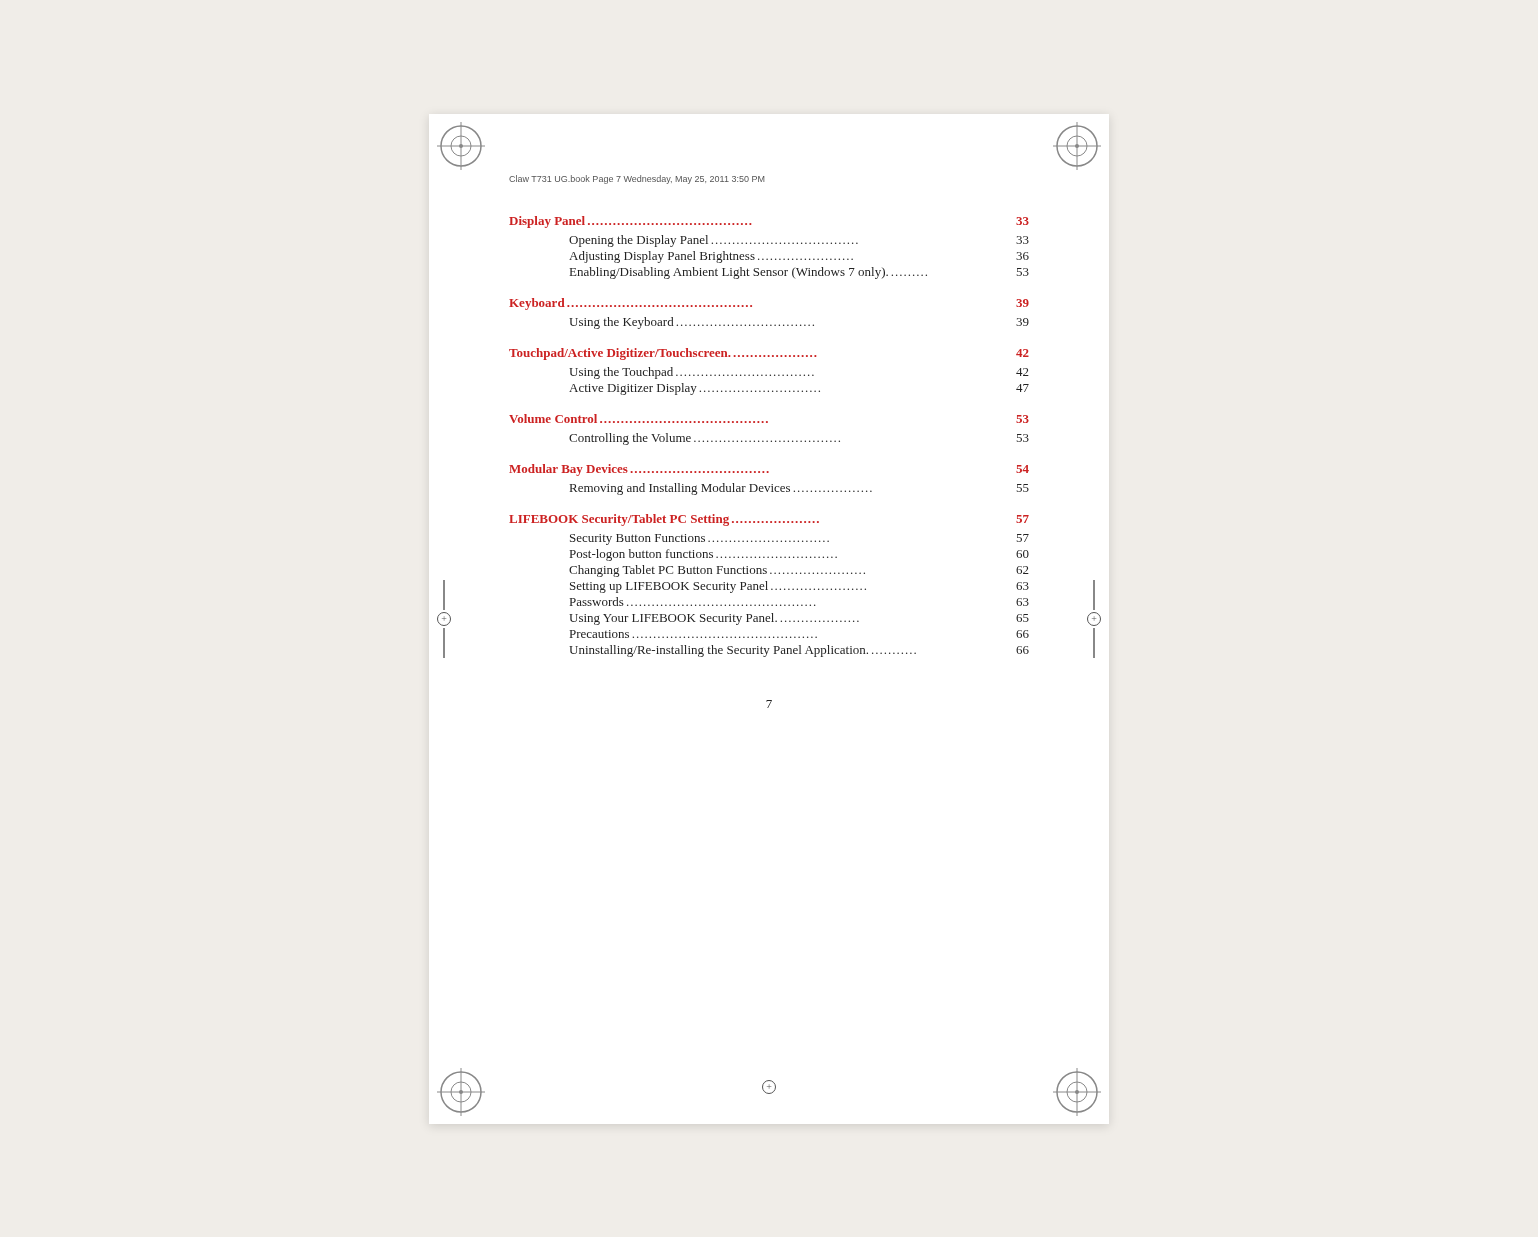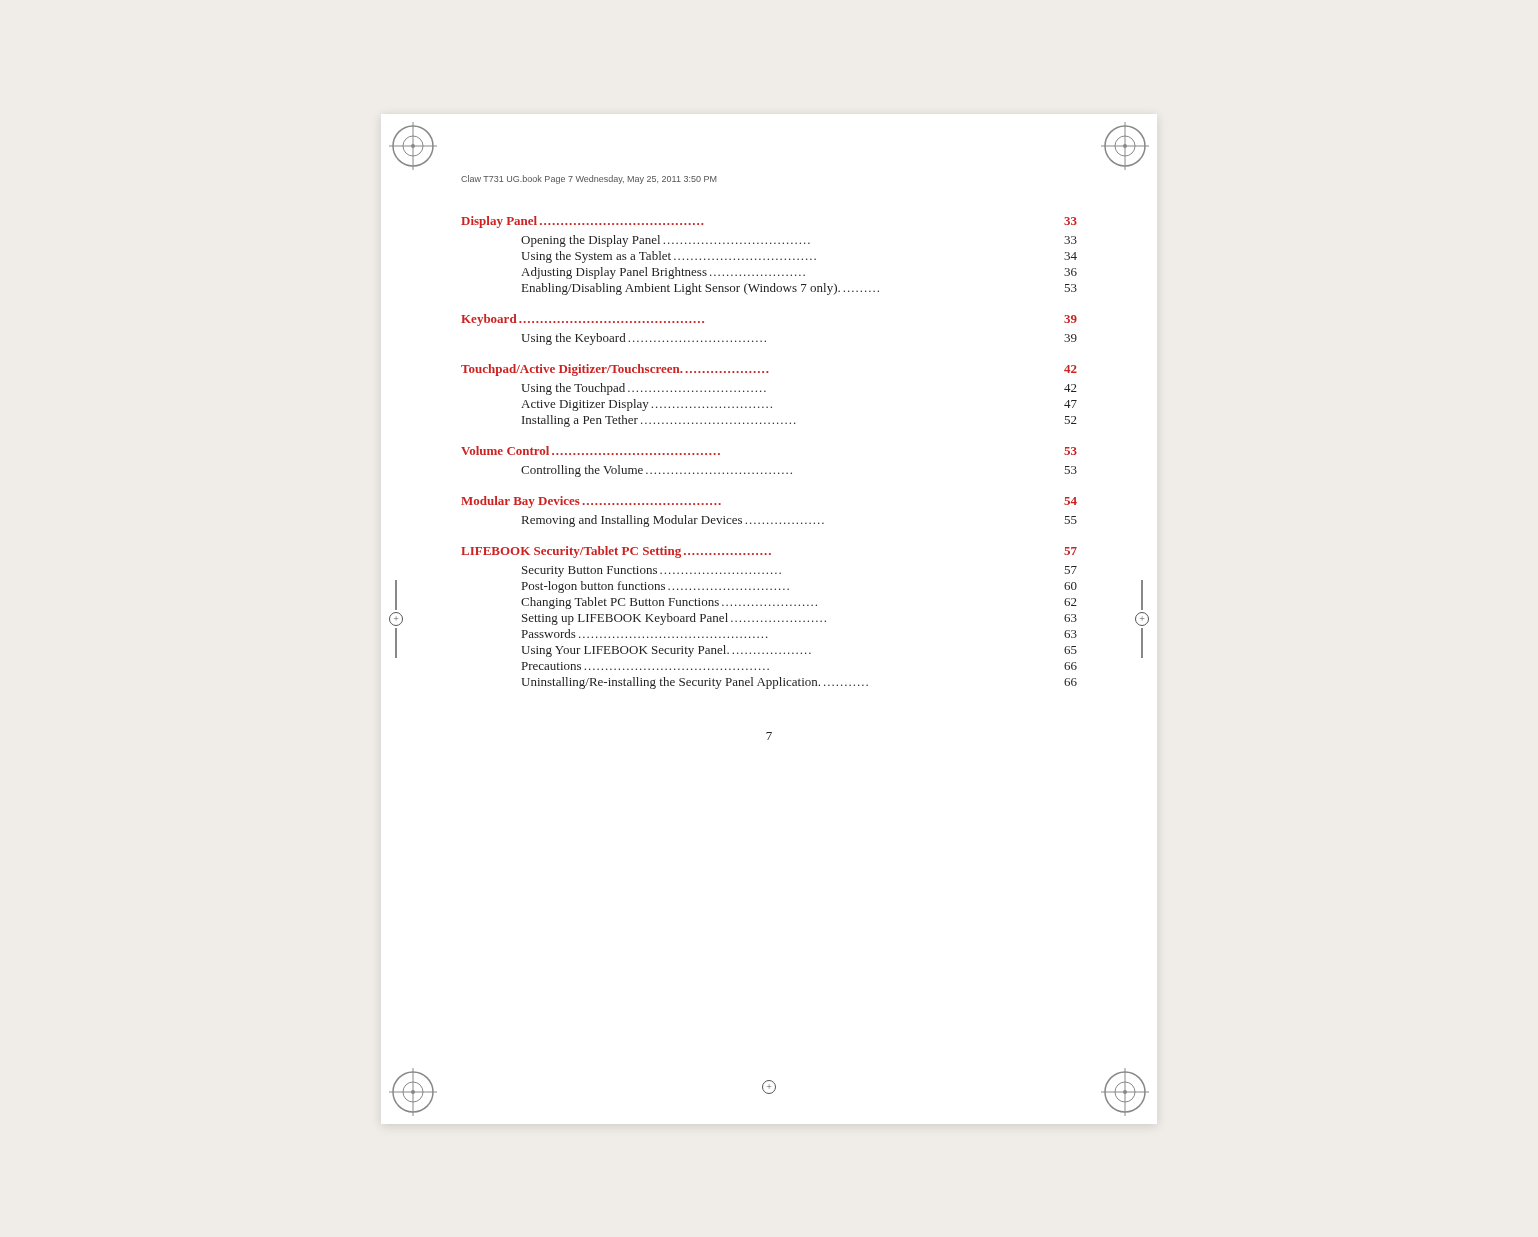--- a/index.html
+++ b/index.html
@@ -7,21 +7,21 @@
     body {
       background: #f0ede8;
       display: flex;
       justify-content: center;
       align-items: center;
       min-height: 100vh;
       font-family: 'Times New Roman', Times, serif;
     }
 
     .page {
-      width: 776px;
+      width: 680px;
       min-height: 1010px;
       background: #ffffff;
       position: relative;
       padding: 60px 80px 60px 80px;
       box-shadow: 0 2px 10px rgba(0,0,0,0.15);
     }
 
     
     .corner-decoration {
       position: absolute;
@@ -231,25 +231,20 @@
           <span class="title-text">Display Panel</span>
           <span class="dots">.......................................</span>
           <span class="page-num">33</span>
         </div>
         <div class="toc-subitem">
           <span class="sub-title">Opening the Display Panel</span>
           <span class="dots">...................................</span>
           <span class="page-num">33</span>
         </div>
         <div class="toc-subitem">
-          <span class="sub-title">Using the System as a Tablet</span>
-          <span class="dots">..................................</span>
-          <span class="page-num">34</span>
-        </div>
-        <div class="toc-subitem">
           <span class="sub-title">Adjusting Display Panel Brightness</span>
           <span class="dots">.......................</span>
           <span class="page-num">36</span>
         </div>
         <div class="toc-subitem">
           <span class="sub-title">Enabling/Disabling Ambient Light Sensor (Windows 7 only).</span>
           <span class="dots">.........</span>
           <span class="page-num">53</span>
         </div>
       </div>
@@ -274,25 +269,20 @@
         <div class="toc-subitem">
           <span class="sub-title">Using the Touchpad</span>
           <span class="dots">.................................</span>
           <span class="page-num">42</span>
         </div>
         <div class="toc-subitem">
           <span class="sub-title">Active Digitizer Display</span>
           <span class="dots">.............................</span>
           <span class="page-num">47</span>
         </div>
-        <div class="toc-subitem">
-          <span class="sub-title">Installing a Pen Tether</span>
-          <span class="dots">.....................................</span>
-          <span class="page-num">52</span>
-        </div>
       </div>
       <div class="toc-section">
         <div class="toc-heading">
           <span class="title-text">Volume Control</span>
           <span class="dots">........................................</span>
           <span class="page-num">53</span>
         </div>
         <div class="toc-subitem">
           <span class="sub-title">Controlling the Volume</span>
           <span class="dots">...................................</span>
@@ -326,21 +316,21 @@
           <span class="sub-title">Post-logon button functions</span>
           <span class="dots">.............................</span>
           <span class="page-num">60</span>
         </div>
         <div class="toc-subitem">
           <span class="sub-title">Changing Tablet PC Button Functions</span>
           <span class="dots">.......................</span>
           <span class="page-num">62</span>
         </div>
         <div class="toc-subitem">
-          <span class="sub-title">Setting up LIFEBOOK Keyboard Panel</span>
+          <span class="sub-title">Setting up LIFEBOOK Security Panel</span>
           <span class="dots">.......................</span>
           <span class="page-num">63</span>
         </div>
         <div class="toc-subitem">
           <span class="sub-title">Passwords</span>
           <span class="dots">.............................................</span>
           <span class="page-num">63</span>
         </div>
         <div class="toc-subitem">
           <span class="sub-title">Using Your LIFEBOOK Security Panel.</span>

